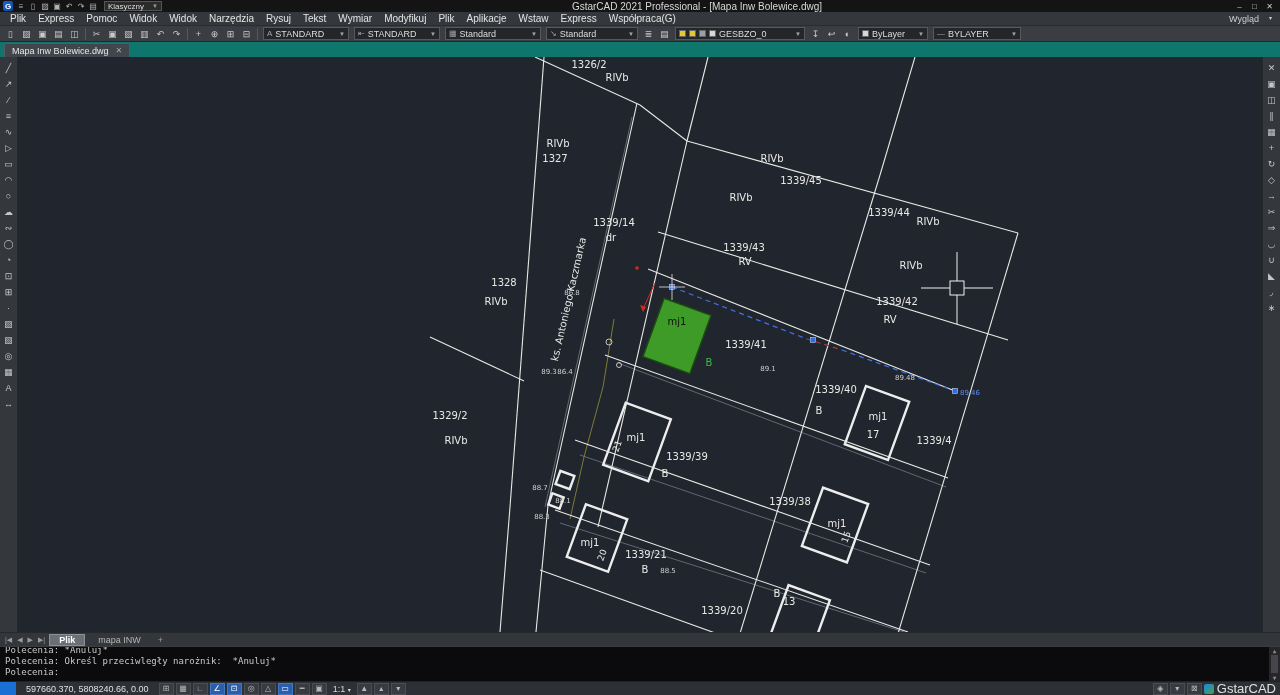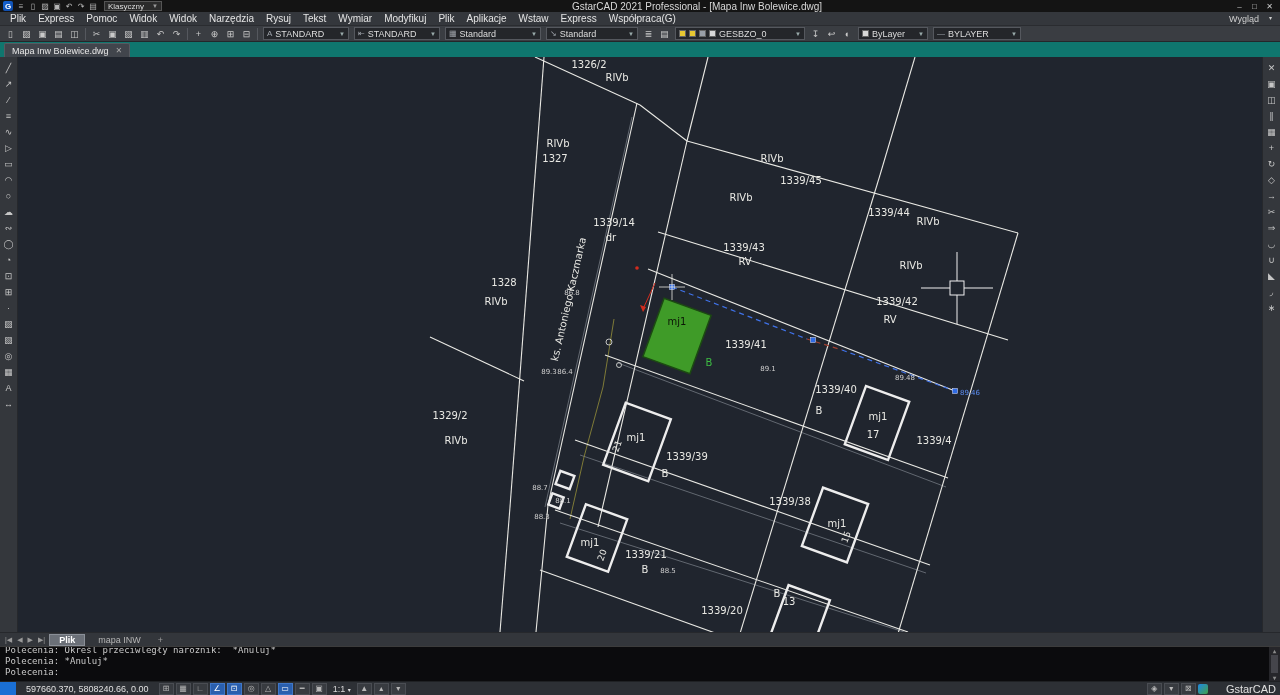--- a/index.html
+++ b/index.html
@@ -62,21 +62,21 @@
   #cmd-scroll .thumb{width:7px;flex:1;margin:1px 0;background:#45454b}
 
   
   #statusbar{height:14px;background:#2d3035;display:flex;align-items:center;font-size:9px;color:#cfcfcf;gap:2px;padding-right:4px;border-top:1px solid #1f2124}
   .sb-logo{width:16px;height:13px;background:#1a6fd4;flex:none}
   #coords{padding:0 8px;white-space:nowrap;color:#e0e0e0}
   .sb-icon{width:15px;height:12px;font-size:8px;color:#b8b8b8;display:flex;align-items:center;justify-content:center;background:#383b40;border:1px solid #4a4d53}
   .sb-icon.active{background:#2a5fae;color:#fff;border-color:#3f77c9}
   .sb-text{padding:0 4px;color:#d8d8d8;white-space:nowrap}
   #statusbar .flex-spacer{flex:1}
-  #brand{display:flex;align-items:center;gap:18px;color:#e0e0e0;font-size:11px}
+  #brand{display:flex;align-items:center;gap:3px;color:#e0e0e0;font-size:13px}
   .brand-logo{width:10px;height:10px;background:linear-gradient(135deg,#1e88e5,#43a047);border-radius:2px}
 </style>
 </head>
 <body>
 
 <div id="app">
 
   <div id="titlebar">
     <span class="app-logo">G</span>
     <span id="qat" style="display:flex">
@@ -369,22 +369,22 @@
       <span class="lt-nav">◀</span>
       <span class="lt-nav">▶</span>
       <span class="lt-nav">▶|</span>
       <span class="layout-tab active">Plik</span>
       <span class="layout-tab">mapa INW</span>
       <span class="lt-plus">+</span>
     </div>
 
   <div id="cmdpanel">
     <div id="cmd-lines">
+        <div class="cmd-line">Polecenia: *Anuluj*</div>
         <div class="cmd-line">Polecenia: Określ przeciwległy narożnik:  *Anuluj*</div>
-        <div class="cmd-line">Polecenia: *Anuluj*</div>
         <div class="cmd-line">Polecenia:</div>
       </div>
     <div id="cmd-scroll">
       <span>▲</span>
       <span class="thumb"></span>
       <span>▼</span>
     </div>
   </div>
 
   <div id="statusbar">

